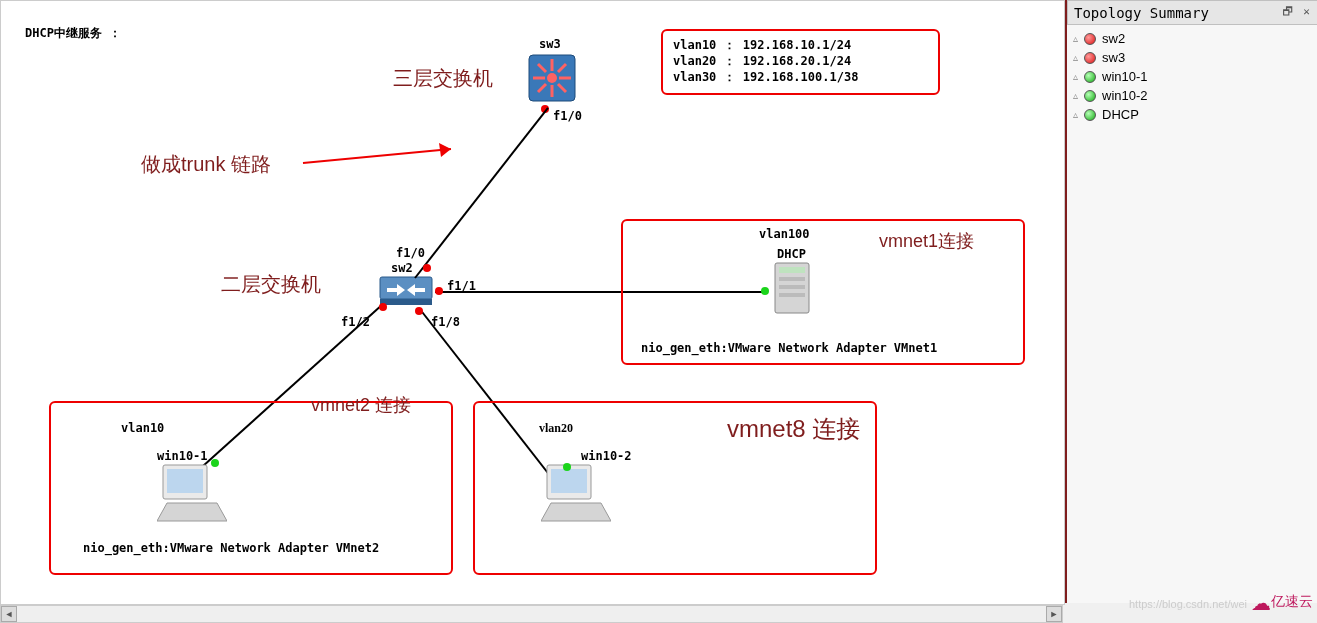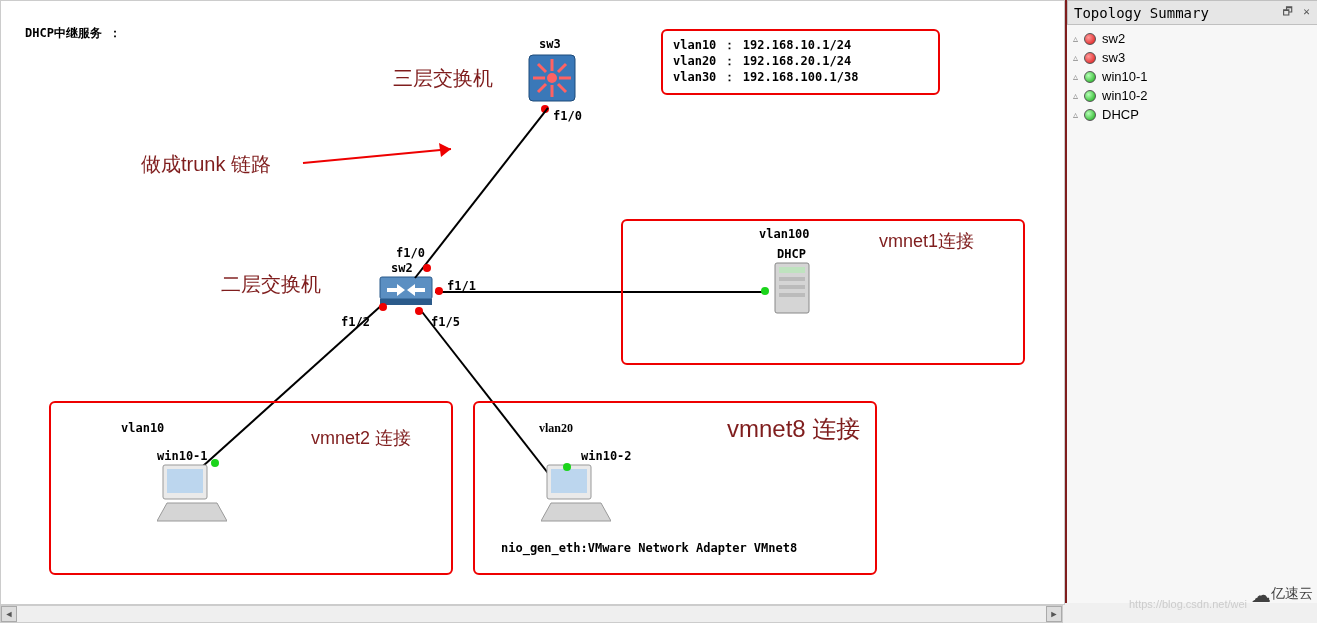--- a/index.html
+++ b/index.html
@@ -22,21 +22,21 @@
   .port-dot{position:absolute;width:8px;height:8px;border-radius:50%;background:#e00;}
   .green-dot{position:absolute;width:8px;height:8px;border-radius:50%;background:#1bd41b;}
   .box-red{position:absolute;border:2px solid #e00;border-radius:6px;}
   .link{position:absolute;background:#000;height:2px;transform-origin:left center;}
   
   .hscroll{position:absolute;left:0;bottom:0;width:1063px;height:18px;background:#efefef;border:1px solid #ccc;box-sizing:border-box;}
   .hscroll .btn{position:absolute;top:0;width:16px;height:16px;background:#ddd;border:1px solid #aaa;box-sizing:border-box;font-size:9px;text-align:center;line-height:14px;color:#555;}
   .hscroll .btn.left{left:0;}
   .hscroll .btn.right{right:0;}
   .watermark{position:absolute;right:70px;bottom:13px;color:#ccc;font-size:11px;font-family:Arial;}
-  .logo{position:absolute;right:4px;bottom:16px;color:#404040;font-size:14px;font-family:"Microsoft YaHei";}
+  .logo{position:absolute;right:4px;bottom:8px;color:#be185d;font-size:14px;font-family:"Microsoft YaHei";}
   .logo .cloud{font-size:20px;vertical-align:middle;}
 </style>
 </head>
 <body>
 
 <div class="frame">
  <div class="canvas-wrap">
   <div class="canvas">
 
     <div class="lbl big" style="left:24px;top:24px;">DHCP中继服务 ：</div>
@@ -89,57 +89,58 @@
     <div class="link" style="left:434px;top:290px;width:330px;transform:rotate(0deg);"></div>
     <div class="port-dot" style="left:434px;top:286px;"></div>
     <div class="lbl big" style="left:446px;top:278px;">f1/1</div>
 
     <div class="link" style="left:382px;top:302px;width:250px;transform:rotate(138deg);"></div>
     <div class="port-dot" style="left:378px;top:302px;"></div>
     <div class="lbl big" style="left:340px;top:314px;">f1/2</div>
 
     <div class="link" style="left:418px;top:306px;width:230px;transform:rotate(52deg);"></div>
     <div class="port-dot" style="left:414px;top:306px;"></div>
-    <div class="lbl big" style="left:430px;top:314px;">f1/5</div>
+    <div class="lbl big" style="left:430px;top:314px;">f1/8</div>
 
     <div class="box-red" style="left:620px;top:218px;width:400px;height:142px;"></div>
     <div class="red-txt" style="position:absolute;left:878px;top:228px;font-size:18px;">vmnet1连接</div>
     <div class="lbl big" style="left:750px;top:226px;margin-left:8px;">vlan100</div>
     <div class="lbl big" style="left:776px;top:246px;">DHCP</div>
     <svg width="50" height="60" style="position:absolute;left:766px;top:258px;">
       <rect x="8" y="4" width="34" height="50" rx="2" fill="#d5d5d5" stroke="#888"></rect>
       <rect x="12" y="8" width="26" height="6" fill="#bfe3bf"></rect>
       <rect x="12" y="18" width="26" height="4" fill="#bbb"></rect>
       <rect x="12" y="26" width="26" height="4" fill="#bbb"></rect>
       <rect x="12" y="34" width="26" height="4" fill="#bbb"></rect>
     </svg>
     <div class="green-dot" style="left:760px;top:286px;"></div>
+    <div class="lbl big" style="left:640px;top:340px;">nio_gen_eth:VMware Network Adapter VMnet1</div>
 
     <div class="box-red" style="left:48px;top:400px;width:400px;height:170px;"></div>
-    <div class="red-txt" style="position:absolute;left:310px;top:425px;font-size:18px;">vmnet2 连接</div>
+    <div class="red-txt" style="position:absolute;left:310px;top:392px;font-size:18px;">vmnet2 连接</div>
     <div class="lbl big" style="left:120px;top:420px;">vlan10</div>
     <div class="lbl big" style="left:156px;top:448px;">win10-1</div>
     <svg width="70" height="60" style="position:absolute;left:156px;top:462px;">
       <rect x="6" y="2" width="44" height="34" rx="2" fill="#eaeaea" stroke="#999"></rect>
       <rect x="10" y="6" width="36" height="24" fill="#bcd6ee"></rect>
       <polygon points="0,58 70,58 60,40 10,40" fill="#d5d5d5" stroke="#999"></polygon>
     </svg>
     <div class="green-dot" style="left:210px;top:458px;"></div>
+    <div class="lbl big" style="left:82px;top:540px;">nio_gen_eth:VMware Network Adapter VMnet2</div>
 
     <div class="box-red" style="left:472px;top:400px;width:400px;height:170px;"></div>
     <div class="red-txt" style="position:absolute;left:726px;top:412px;font-size:24px;">vmnet8 连接</div>
     <div class="lbl big" style="left:538px;top:420px;font-family:Liberation Serif, serif;">vlan20</div>
     <div class="lbl big" style="left:580px;top:448px;">win10-2</div>
     <svg width="70" height="60" style="position:absolute;left:540px;top:462px;">
       <rect x="6" y="2" width="44" height="34" rx="2" fill="#eaeaea" stroke="#999"></rect>
       <rect x="10" y="6" width="36" height="24" fill="#bcd6ee"></rect>
       <polygon points="0,58 70,58 60,40 10,40" fill="#d5d5d5" stroke="#999"></polygon>
     </svg>
     <div class="green-dot" style="left:562px;top:462px;"></div>
-    <div class="lbl big" style="left:500px;top:540px;">nio_gen_eth:VMware Network Adapter VMnet8</div>
 
   </div>
  </div>
 
  <div class="hscroll">
    <div class="btn left">◄</div>
    <div class="btn right">►</div>
  </div>
 
  <div class="sidebar">

